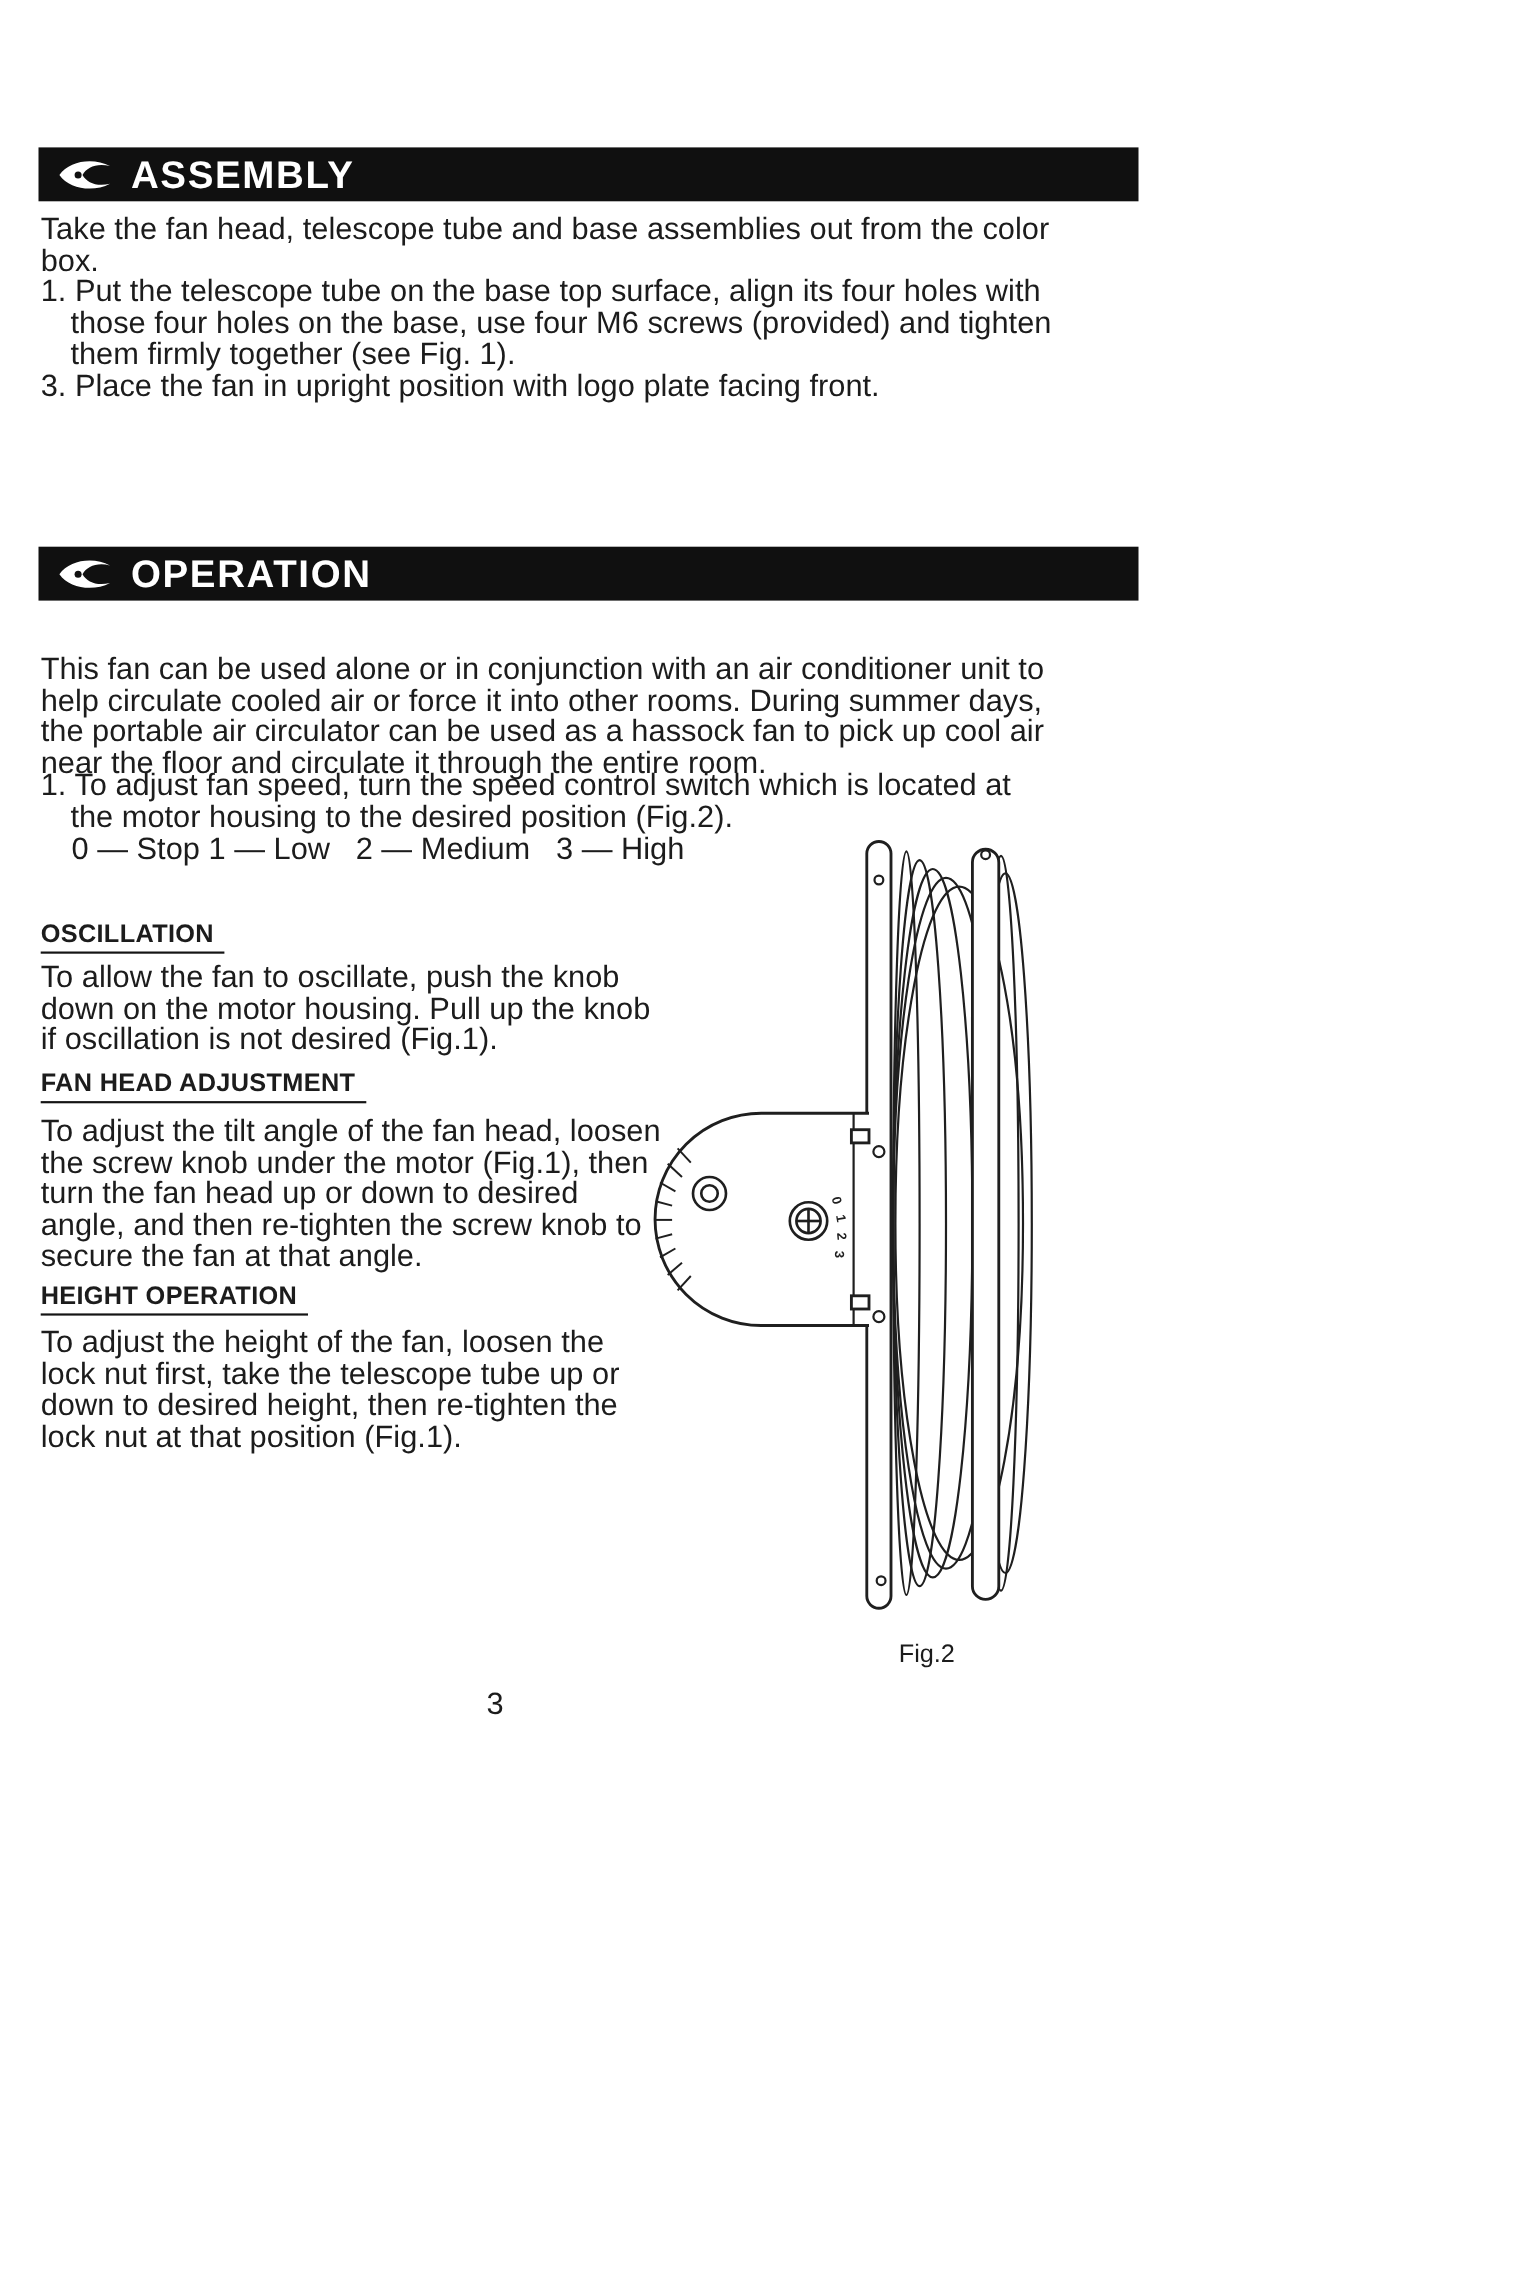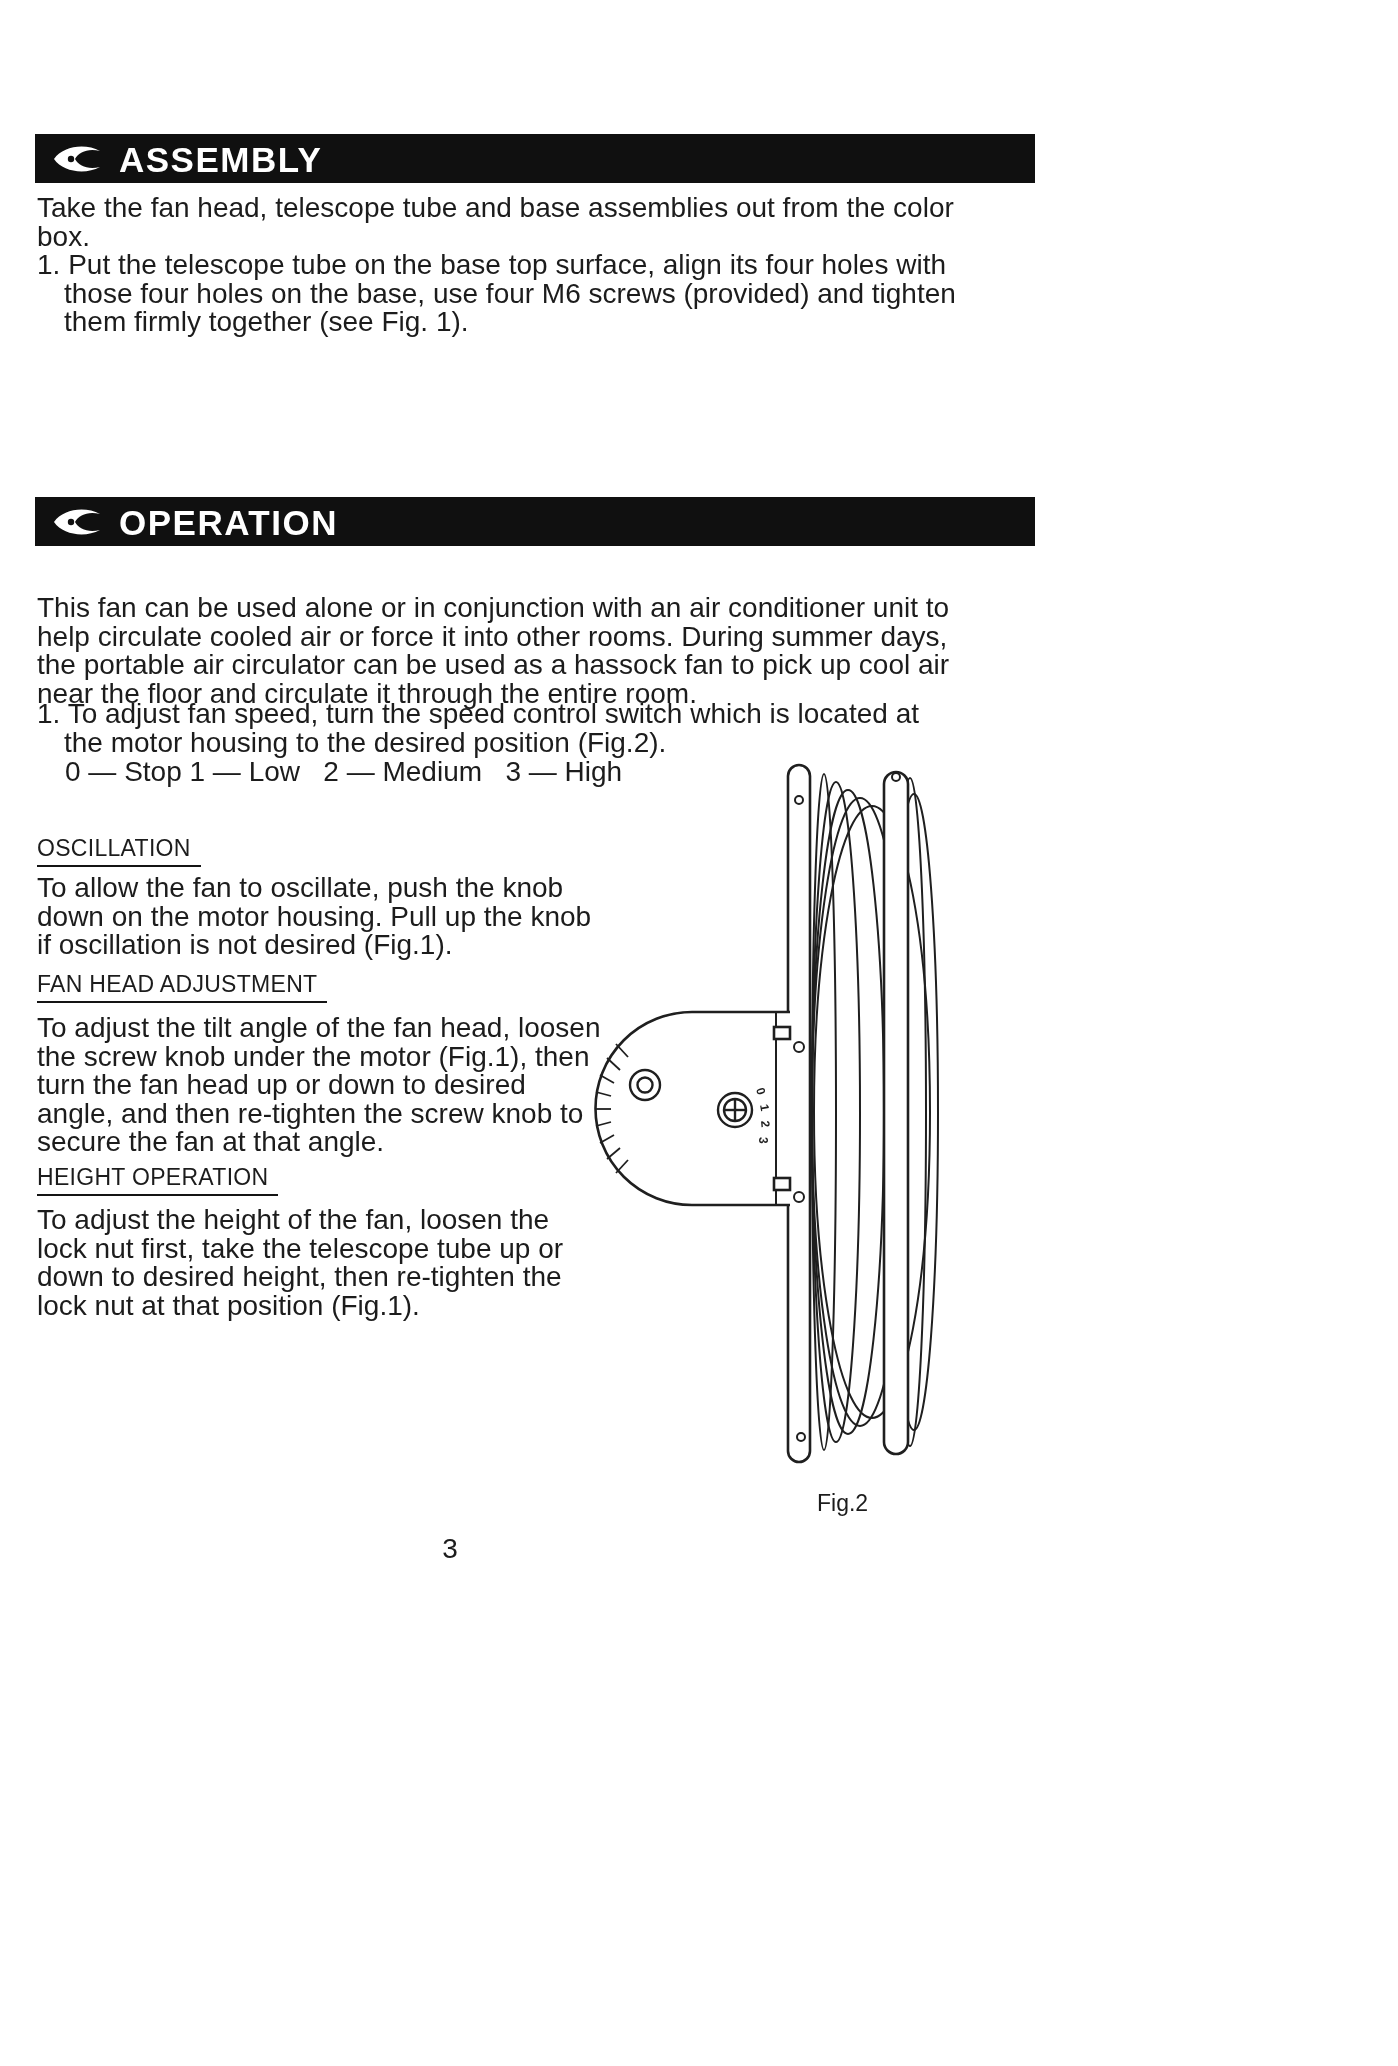--- a/index.html
+++ b/index.html
@@ -10,21 +10,21 @@
   .abs{position:absolute;}
   .bar{
     position:absolute;left:35px;width:1000px;height:49px;background:#101010;
     color:#ffffff;display:flex;align-items:center;
   }
   .bar .bar-icon{width:52px;height:34px;margin:0 16px 0 16px;display:flex;align-items:center;}
   .bar .bar-title{font-size:35px;font-weight:bold;letter-spacing:1.5px;line-height:1;padding-top:2px;}
   .bodytext{font-size:28px;line-height:28.5px;}
   .step{padding-left:27px;text-indent:-27px;}
   .subhead{
-    font-size:23px;font-weight:normal;letter-spacing:0.3px;
+    font-size:23px;font-weight:bold;letter-spacing:0.3px;
     display:inline-block;border-bottom:2.5px solid #141414;padding:0 10px 3px 0;
   }
   .speed{white-space:pre-wrap;}
   .caption{font-size:23px;}
   .pagenum{font-size:28px;}
   svg text{font-family:"Liberation Sans", sans-serif;}
 </style>
 </head>
 <body>
 
@@ -34,20 +34,21 @@
       <path d="M3 17 C12 4 34 1 49 9 C37 6 28 10 24 17 C28 24 37 28 49 25 C34 33 12 30 3 17 Z" fill="#ffffff"></path>
       <circle cx="20" cy="17" r="3.2" fill="#101010"></circle>
     </svg>
   </span>
   <span class="bar-title">ASSEMBLY</span>
 </div>
 
 <div class="abs bodytext" style="top:194px;left:37px;width:922px;">
   <div>Take the fan head, telescope tube and base assemblies out from the color box.</div>
   <div class="step">1. Put the telescope tube on the base top surface, align its four holes with those four holes on the base, use four M6 screws (provided) and tighten them firmly together (see Fig. 1).</div>
+  <div class="step">3. Place the fan in upright position with logo plate facing front.</div>
 </div>
 
 <div class="bar" style="top:497px;">
   <span class="bar-icon">
     <svg viewBox="0 0 52 34" width="52" height="34" aria-hidden="true">
       <path d="M3 17 C12 4 34 1 49 9 C37 6 28 10 24 17 C28 24 37 28 49 25 C34 33 12 30 3 17 Z" fill="#ffffff"></path>
       <circle cx="20" cy="17" r="3.2" fill="#101010"></circle>
     </svg>
   </span>
   <span class="bar-title">OPERATION</span>

